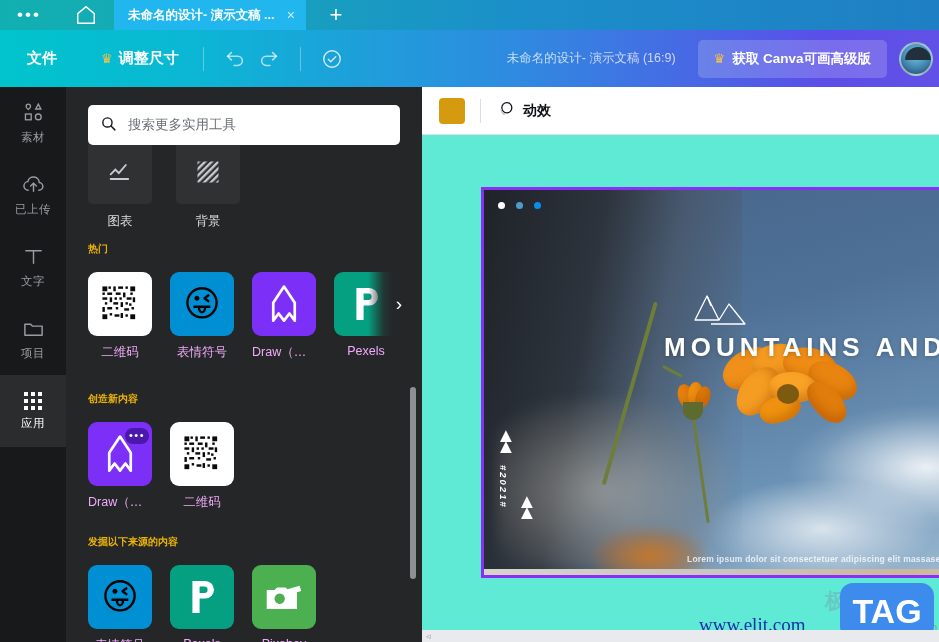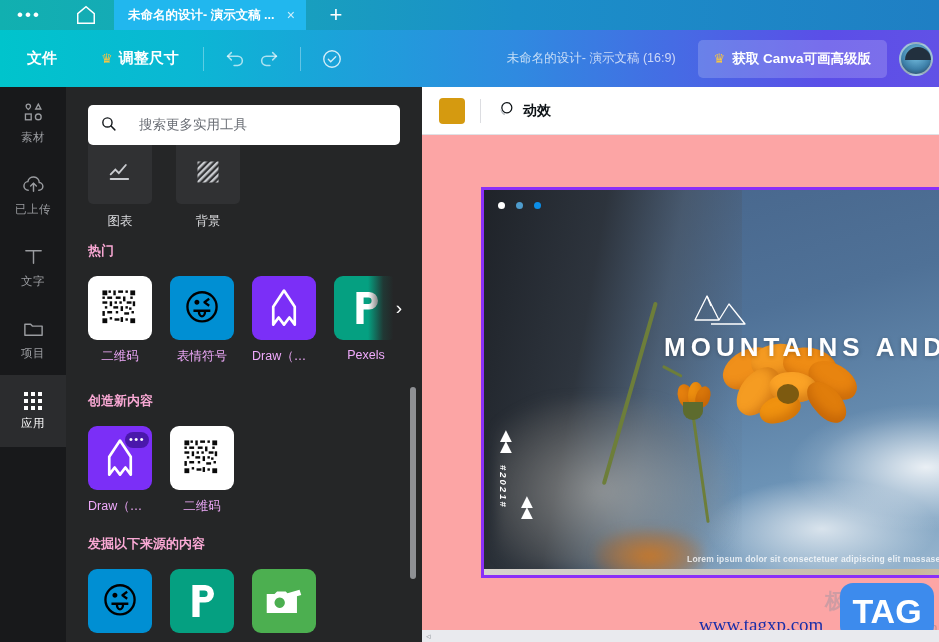--- a/index.html
+++ b/index.html
@@ -93,34 +93,34 @@
   .dotgrid i { width:4px; height:4px; background:currentColor; display:block; }
 
   
   .panel {
     position:absolute; left:66px; top:87px; width:356px; height:555px;
     background:#252627; overflow:hidden;
   }
   .searchwrap { position:absolute; left:22px; top:18px; width:312px; height:40px; }
   .searchbox {
     width:100%; height:40px; background:#fff; border-radius:5px;
-    display:flex; align-items:center; padding: 0 12px; gap:22px;
+    display:flex; align-items:center; padding: 0 12px; gap:11px;
   }
   .searchbox svg { width:17px; height:17px; flex-shrink:0; }
   .search-ph { color:#6b6f76; font-size:13.5px; }
 
   .tiles-cut { position:absolute; left:22px; top:53px; display:flex; gap:24px; }
   .tile-sq {
     width:64px; height:64px; border-radius:5px; background:#303133;
     display:flex; align-items:center; justify-content:center;
   }
   .tile-sq svg { width:28px; height:28px; }
   .tile-cap { text-align:center; color:#dcdde0; font-size:12.5px; margin-top:9px; }
 
-  .sec-title { color:#f9a8d4; font-size:13px; font-weight:bold; }
+  .sec-title { color:#eab308; font-size:10px; font-weight:bold; }
 
   .row-apps { display:flex; gap:18px; }
   .app-cell { width:64px; }
   .app-icon {
     width:64px; height:64px; border-radius:9px;
     display:flex; align-items:center; justify-content:center; overflow:hidden;
     position:relative;
   }
   .app-cap {
     margin-top:8px; color:#f0abfc; font-size:12.5px; text-align:center;
@@ -151,21 +151,21 @@
   .panel-collapse {
     position:absolute; left:422px; top:418px; width:16px; height:52px;
     background:#252627; border-radius:0 8px 8px 0;
     display:flex; align-items:center; justify-content:center;
     color:#c9cacd; font-size:11px;
   }
 
   
   .canvas-area {
     position:absolute; left:422px; top:87px; width:517px; height:555px;
-    background:#fca5a5;
+    background:#5eead4;
   }
   .canvas-toolbar {
     position:absolute; left:0; top:0; width:517px; height:48px;
     background:#ffffff; display:flex; align-items:center;
     border-bottom:1px solid #e0e1e5;
   }
   .color-swatch {
     width:26px; height:26px; border-radius:4px; background:#d59a10; margin-left:17px;
   }
   .ct-sep { width:1px; height:24px; background:#dcdde1; margin:0 15px; }
@@ -655,21 +655,21 @@
 
         <div class="slide-footer-strip"></div>
       </div>
     </div>
 
   </div>
 
   <div class="wm">
     <div class="wm-ghost1">极光下载站</div>
     <div class="wm-ghost2">www.xz7.com</div>
-    <div class="wm-b">www.tagxp.com</div>
+    <div class="wm-b">www.elit.com</div>
     <div class="wm-tag">TAG</div>
   </div>
 
   <div class="hscroll">
     <span>◃</span>
   </div>
 
 </div>
 
 </body></html>

